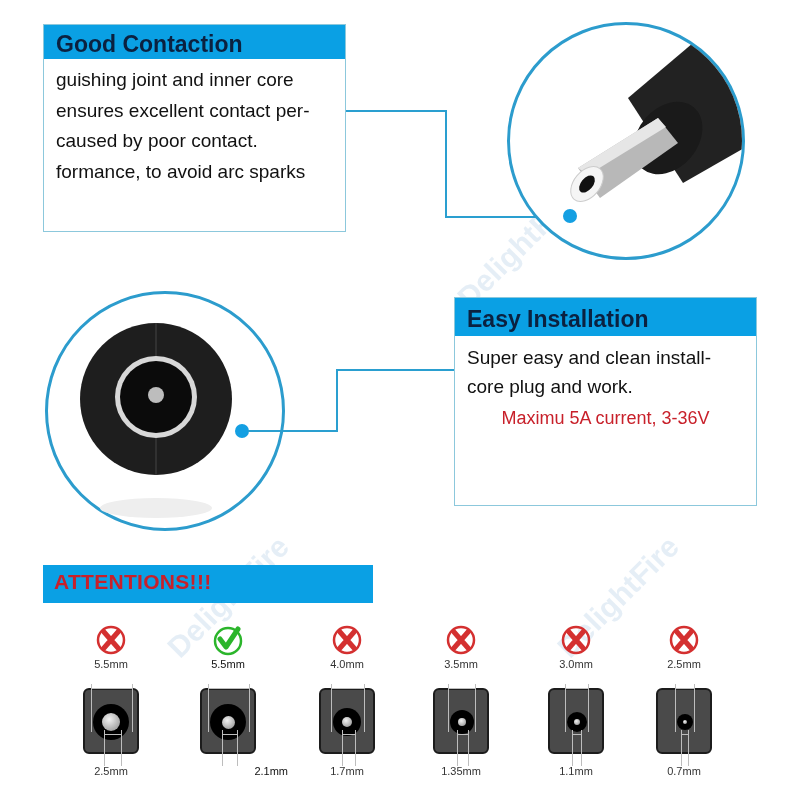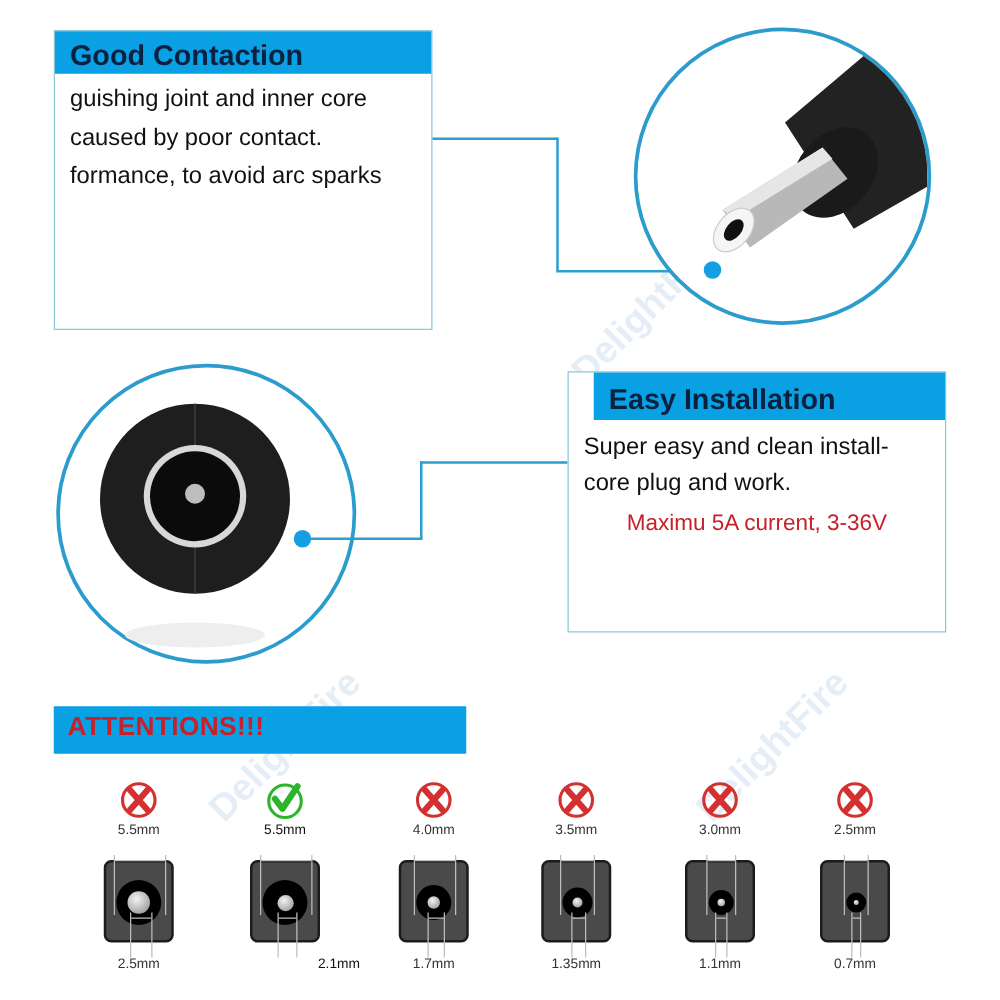--- a/index.html
+++ b/index.html
@@ -30,24 +30,25 @@
   .dim::before { content:""; position:absolute; left:0; right:0; top:4px; border-top:1px solid #bdbdbd; }
   .watermark { position:absolute; color:rgba(180,205,230,0.35); font-weight:bold; font-size:30px; transform:rotate(-45deg); }
 </style>
 </head>
 <body>
 
 <div class="watermark" style="left:440px;top:230px;">DelightFire</div>
 <div class="watermark" style="left:150px;top:580px;">DelightFire</div>
 <div class="watermark" style="left:540px;top:580px;">DelightFire</div>
 
-<div class="card" style="left:43px;top:24px;width:303px;height:240px;">
+<div class="card" style="left:43px;top:24px;width:303px;height:208px;">
   <div class="card-head">Good Contaction</div>
   <div class="card-body">
     <p>guishing joint and inner core</p>
+    <p>ensures excellent contact per-</p>
     <p>caused by poor contact.</p>
     <p>formance, to avoid arc sparks</p>
   </div>
 </div>
 
 <div class="line" style="left:346px;top:110px;width:100px;height:1.5px;"></div>
 <div class="line" style="left:445px;top:110px;width:1.5px;height:107px;"></div>
 <div class="line" style="left:445px;top:216px;width:125px;height:1.5px;"></div>
 
 <div class="ring" style="left:507px;top:22px;width:238px;height:238px;overflow:hidden;">
@@ -75,21 +76,21 @@
     <ellipse cx="108" cy="214" rx="56" ry="10" fill="#eeeeee"></ellipse>
   </svg>
 </div>
 <div class="dot" style="left:235px;top:424px;"></div>
 
 <div class="line" style="left:248px;top:430px;width:90px;height:1.5px;"></div>
 <div class="line" style="left:336px;top:369px;width:1.5px;height:62px;"></div>
 <div class="line" style="left:336px;top:369px;width:120px;height:1.5px;"></div>
 
 <div class="card" style="left:454px;top:297px;width:303px;height:209px;">
-  <div class="card-head" style="height:38px;line-height:34px;margin-left:20px;">Easy Installation</div>
+  <div class="card-head" style="height:38px;line-height:34px;">Easy Installation</div>
   <div class="card-body" style="line-height:29px;padding-top:7px;">
     <p>Super easy and clean install-</p>
     <p>core plug and work.</p>
     <p class="red" style="font-size:18px;margin-top:3px;text-align:center;">Maximu 5A current, 3-36V</p>
   </div>
 </div>
 
 <div class="attn">
   <span>ATTENTIONS!!!</span>
 </div>

